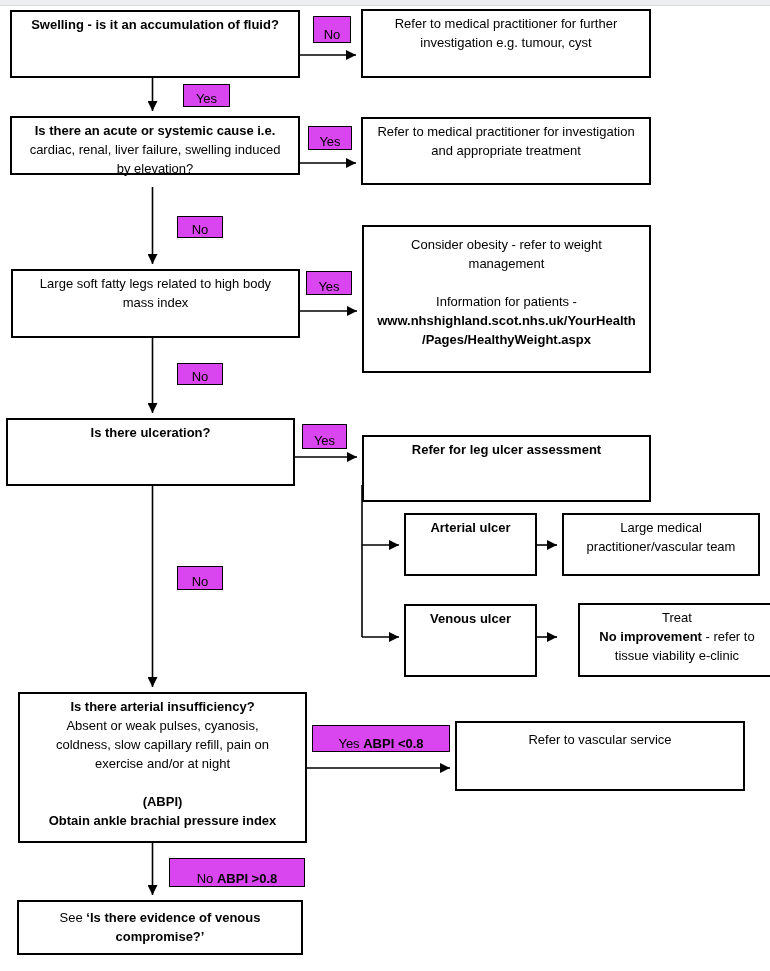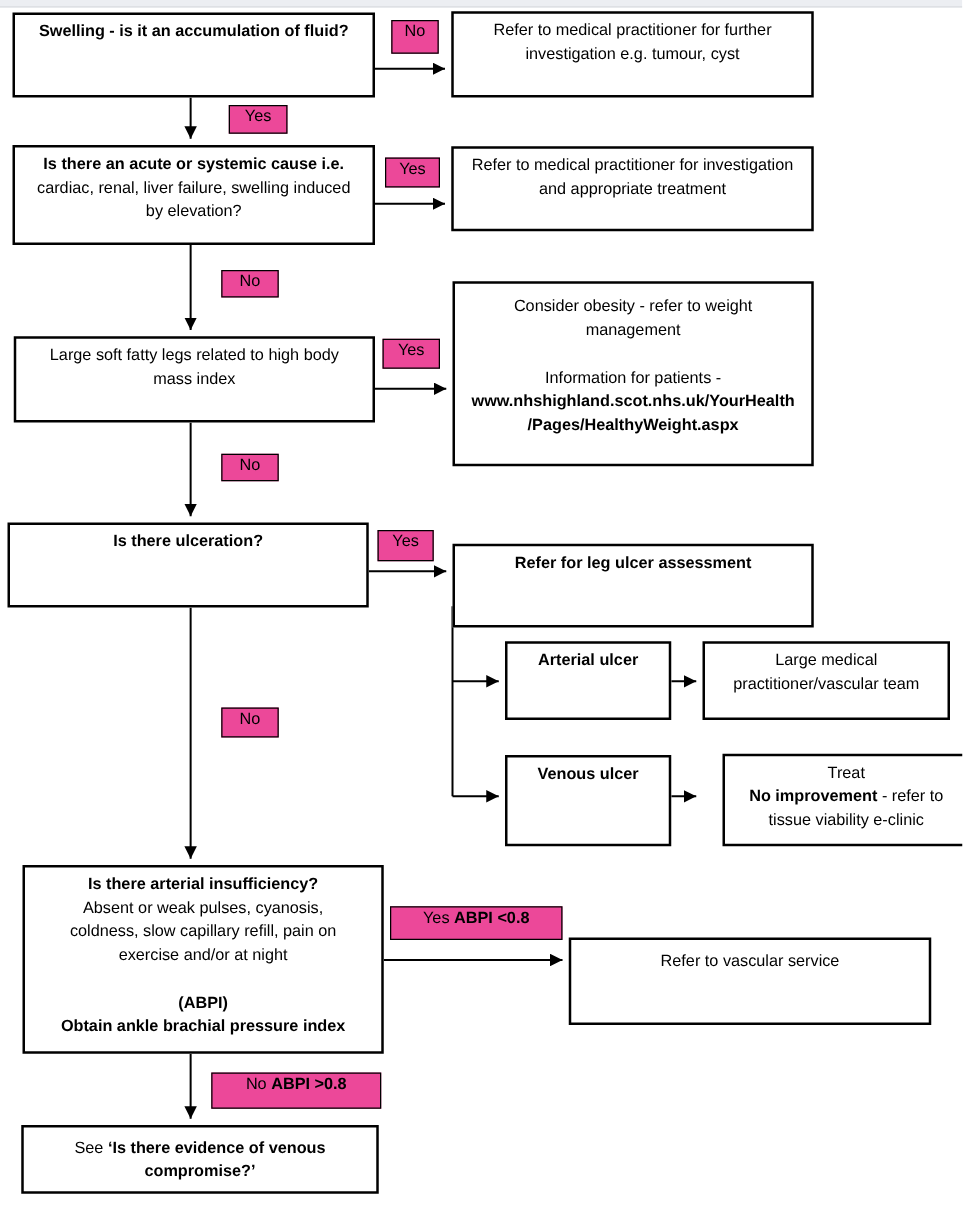--- a/index.html
+++ b/index.html
@@ -1,22 +1,22 @@
 <!DOCTYPE html>
 <html><head>
 <meta charset="utf-8">
 <style>
   html,body{margin:0;padding:0;background:#ffffff;}
   #stage{position:relative;width:770px;height:971px;background:#ffffff;overflow:hidden;
          font-family:"Liberation Sans",sans-serif;color:#000;}
   .topbar{position:absolute;left:0;top:0;width:770px;height:5px;background:#eceef2;border-bottom:1px solid #d9dbe0;}
   .box{position:absolute;background:#fff;border:2px solid #000;box-sizing:border-box;
        font-size:13px;line-height:19px;text-align:center;padding:3px 2px;}
-  .lbl{position:absolute;background:#ec4899;border:1px solid #000;box-sizing:border-box;
-       font-size:13px;display:flex;align-items:flex-start;justify-content:center;white-space:pre;}
+  .lbl{position:absolute;background:#d946ef;border:1px solid #000;box-sizing:border-box;
+       font-size:13px;display:flex;align-items:flex-end;justify-content:center;white-space:pre;}
   .bold{font-weight:bold;}
   .ln{white-space:nowrap;}
   .spacer{height:19px;}
   svg.wires{position:absolute;left:0;top:0;pointer-events:none;}
 </style>
 </head>
 <body>
 
 <div id="stage">
 
@@ -57,21 +57,21 @@
 
   <div class="box" style="left:361px;top:9px;width:290px;height:69px;">
     <div class="ln">Refer to medical practitioner for further</div>
     <div class="ln">investigation e.g. tumour, cyst</div>
   </div>
 
   <div class="lbl" style="left:183px;top:84px;width:47px;height:23px;">
     <span>Yes</span>
   </div>
 
-  <div class="box" style="left:10px;top:116px;width:290px;height:80px;">
+  <div class="box" style="left:10px;top:116px;width:290px;height:59px;">
     <div class="ln bold">Is there an acute or systemic cause i.e.</div>
     <div class="ln">cardiac, renal, liver failure, swelling induced</div>
     <div class="ln">by elevation?</div>
   </div>
 
   <div class="lbl" style="left:308px;top:126px;width:44px;height:24px;">
     <span>Yes</span>
   </div>
 
   <div class="box" style="left:361px;top:117px;width:290px;height:68px;">
@@ -149,21 +149,21 @@
     <div class="ln">exercise and/or at night</div>
     <div class="spacer"></div>
     <div class="ln bold">(ABPI)</div>
     <div class="ln bold">Obtain ankle brachial pressure index</div>
   </div>
 
   <div class="lbl" style="left:312px;top:725px;width:138px;height:27px;">
     <span>Yes </span><span class="bold">ABPI &lt;0.8</span>
   </div>
 
-  <div class="box" style="left:455px;top:750px;width:290px;height:70px;padding-top:7px;">
+  <div class="box" style="left:455px;top:721px;width:290px;height:70px;padding-top:7px;">
     <div class="ln">Refer to vascular service</div>
   </div>
 
   <div class="lbl" style="left:169px;top:858px;width:136px;height:29px;">
     <span>No </span><span class="bold">ABPI &gt;0.8</span>
   </div>
 
   <div class="box" style="left:17px;top:900px;width:286px;height:55px;padding-top:6px;">
     <div class="ln">
       <span>See </span><span class="bold">‘Is there evidence of venous</span>

